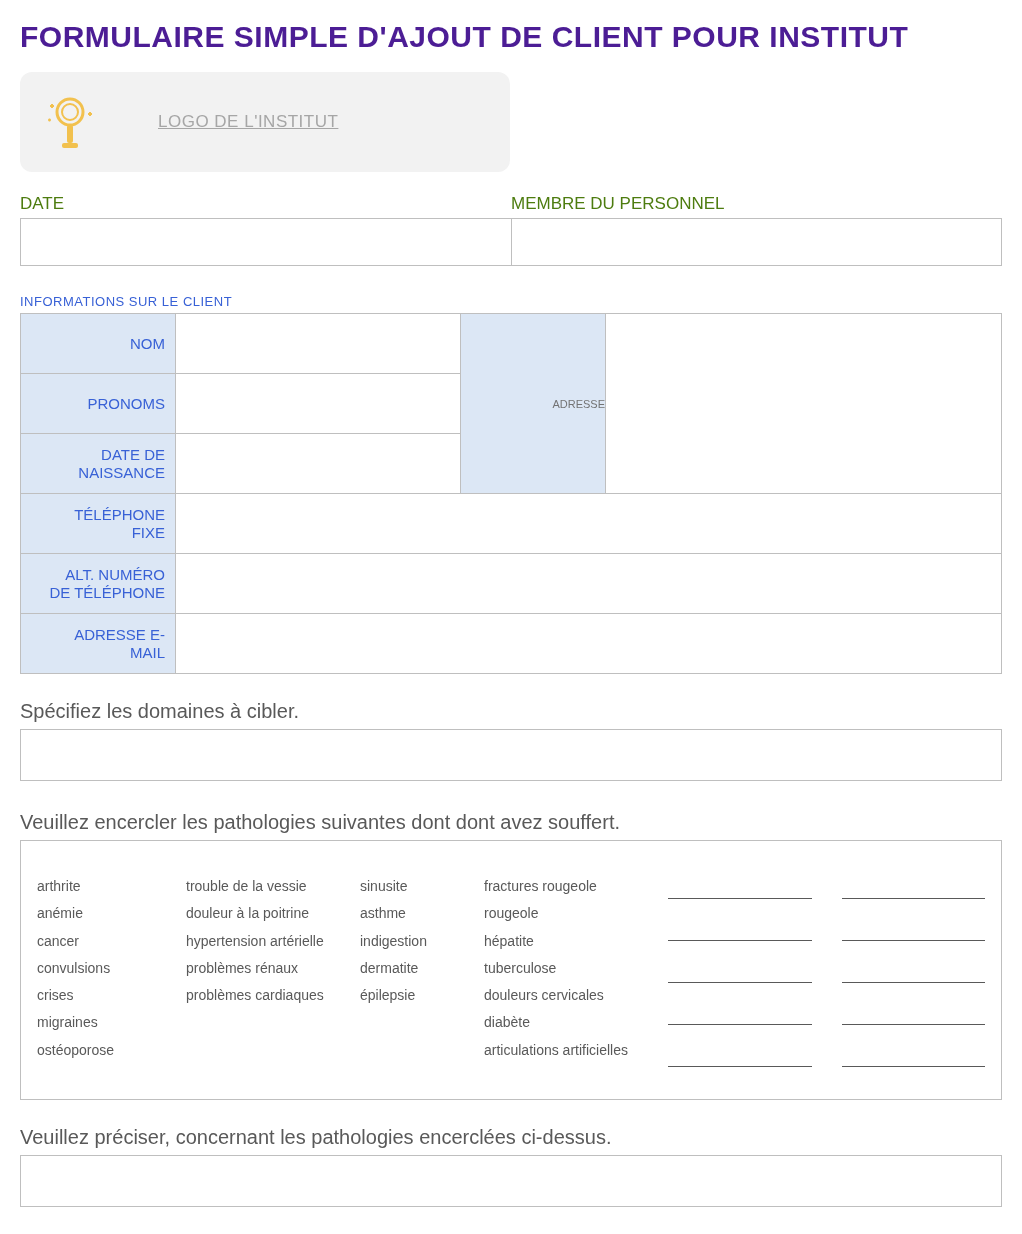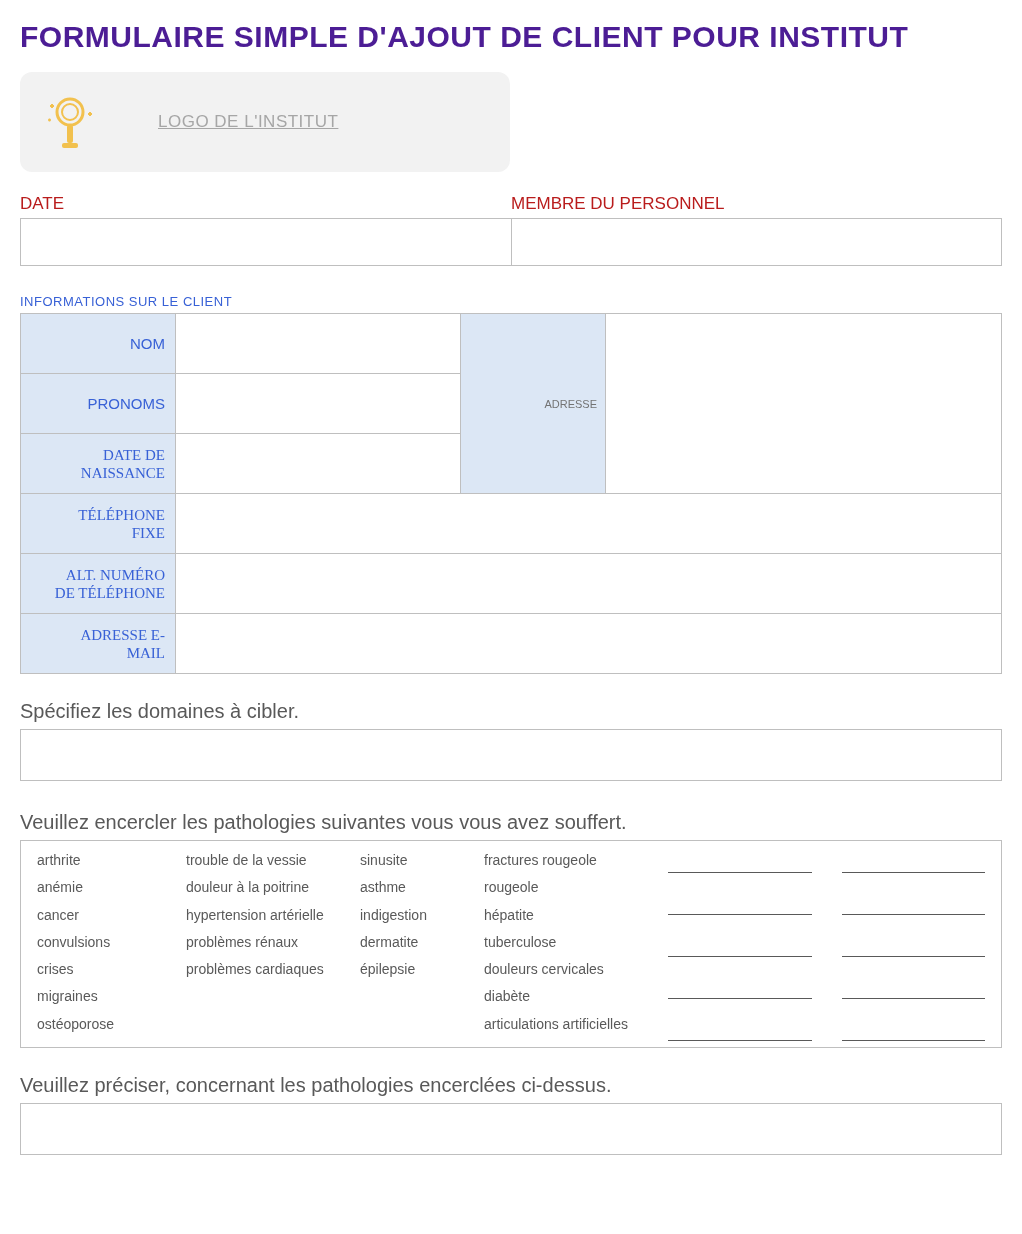--- a/index.html
+++ b/index.html
@@ -27,53 +27,53 @@
     align-items: center;
     padding-left: 22px;
     gap: 60px;
     margin-bottom: 22px;
   }
   .logo-icon { width: 56px; height: 60px; }
   .logo-text { color: #a6a6a6; font-size: 17px; letter-spacing: 0.5px; text-decoration: underline; }
 
   .row-date { display: flex; gap: 0; margin-bottom: 28px; }
   .date-col, .staff-col { flex: 1; display: flex; flex-direction: column; }
-  .hdr-label { color: #b91c1c; font-size: 17px; margin-bottom: 4px; }
+  .hdr-label { color: #4d7c0f; font-size: 17px; margin-bottom: 4px; }
   .date-input, .staff-input {
     height: 48px; border: 1px solid #bfbfbf; background: #fff; width: 100%;
     font-family: inherit; font-size: 15px; padding: 6px;
   }
   .date-col .date-input { border-right: none; }
 
   .section-title { color: #3861d6; font-size: 13px; letter-spacing: 0.5px; margin-bottom: 4px; }
 
   .client-table { width: 100%; border-collapse: collapse; }
-  .client-table td { border: 1px solid #bfbfbf; padding: 8px; vertical-align: middle; height: 60px; }
+  .client-table td { border: 1px solid #bfbfbf; padding: 0; vertical-align: middle; height: 60px; }
   .client-table .lbl {
     background: #dce7f5; color: #3861d6; font-size: 15px;
     text-align: right; padding-right: 10px; width: 155px;
   }
-  .client-table .lbl div { line-height: 1.2; font-family: Liberation Serif, serif; }
+  .client-table .lbl div { line-height: 1.2; }
   .client-table .field input {
     width: 100%; height: 100%; border: none; background: transparent;
     font-family: inherit; font-size: 15px; padding: 6px;
   }
   .client-table textarea {
     width:100%; height:100%; border:none; background:transparent; resize:none;
     font-family:inherit; font-size:15px; padding:6px;
   }
   .addr-lbl { background:#dce7f5; color:#737373; font-size:11px; text-align:right; padding-right:10px; width:145px; }
 
   .prompt { color:#595959; font-size:20px; margin-top:26px; margin-bottom:6px; }
   .freebox {
     width:100%; min-height:52px; border:1px solid #bfbfbf; background:#fff;
     font-family:inherit; font-size:15px; padding:6px; resize:none;
   }
 
-  .path-box { width:100%; border:1px solid #bfbfbf; padding:6px 16px; display:flex; gap:14px; }
+  .path-box { width:100%; border:1px solid #bfbfbf; padding:32px 16px; display:flex; gap:14px; }
   .path-col { font-size:14px; color:#595959; line-height:1.95; }
   .path-col.c1 { flex:0 0 135px; }
   .path-col.c2 { flex:0 0 160px; }
   .path-col.c3 { flex:0 0 110px; }
   .path-col.c4 { flex:0 0 170px; }
   .line-cols { flex:1; display:flex; gap:30px; align-items:flex-start; padding-top:8px; }
   .line-stack { display:flex; flex-direction:column; gap:24px; flex:1; }
   .uline { border-bottom:1px solid #595959; height:18px; width:100%; }
 </style>
 </head>
@@ -146,21 +146,21 @@
           <div><span>ADRESSE E-</span><br><span>MAIL</span></div>
         </td>
     <td class="field" colspan="3"><input value="" style=""></td>
   </tr>
 </tbody>
   </table>
 
 <div class="prompt">Spécifiez les domaines à cibler.</div>
 <textarea class="freebox" value="" style=""></textarea>
 
-<div class="prompt">Veuillez encercler les pathologies suivantes vous vous avez souffert.</div>
+<div class="prompt">Veuillez encercler les pathologies suivantes dont dont avez souffert.</div>
 <div class="path-box">
   <div class="path-col c1" id="pc1">
       <div>arthrite</div>
       <div>anémie</div>
       <div>cancer</div>
       <div>convulsions</div>
       <div>crises</div>
       <div>migraines</div>
       <div>ostéoporose</div>
     </div>

